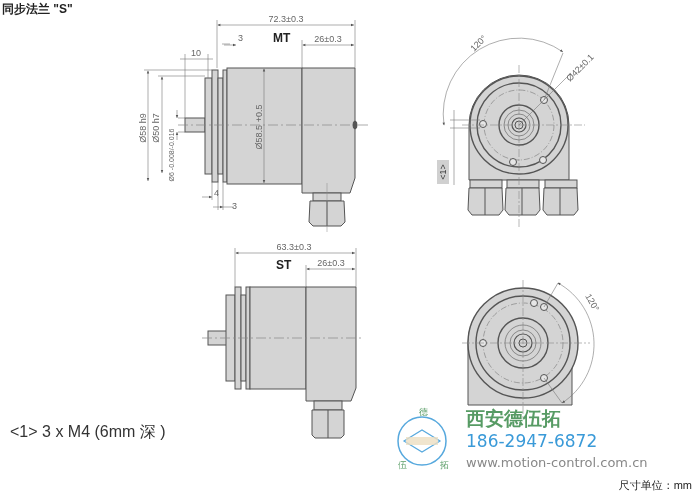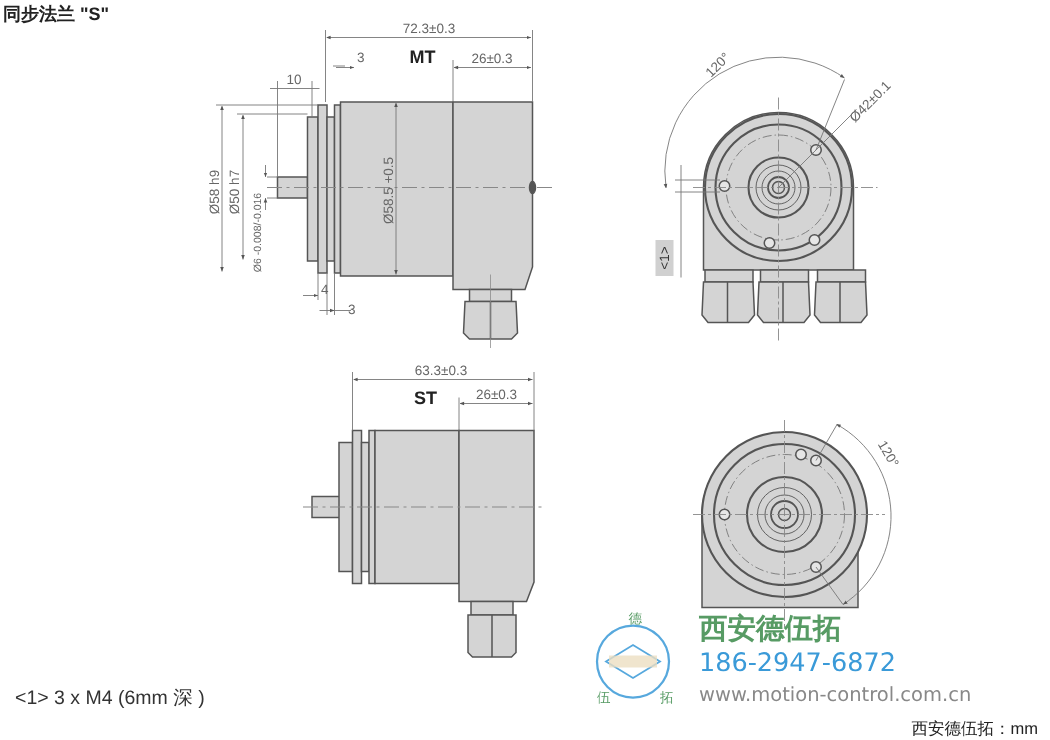--- a/index.html
+++ b/index.html
@@ -1,18 +1,18 @@
 <!DOCTYPE html>
 <html><head>
 <meta charset="utf-8">
 <style>
   html, body { margin: 0; padding: 0; background: #ffffff; }
   body { width: 700px; height: 493px; position: relative; overflow: hidden; font-family: "Liberation Sans", sans-serif; }
   .title { position: absolute; left: 2px; top: 1px; font-size: 12px; font-weight: bold; color: #222; }
-  .footnote { position: absolute; left: 10px; top: 456px; font-size: 13px; color: #333; text-align: right; }
+  .footnote { position: absolute; left: 10px; top: 422px; font-size: 16px; color: #333; text-align: right; }
   .unit { position: absolute; right: 8px; top: 478px; font-size: 11px; color: #222; }
   svg { position: absolute; left: 0; top: 0; }
   .dim { font-family: "Liberation Sans", sans-serif; font-size: 9px; fill: #666; }
   .lbl { font-family: "Liberation Sans", sans-serif; font-size: 12px; font-weight: bold; fill: #222; }
   .wm-cn { font-family: "DejaVu Serif", serif; font-size: 19px; font-weight: bold; fill: #3a8a4a; opacity: .85; }
   .wm-tel { font-family: "DejaVu Sans", sans-serif; font-size: 17px; fill: #3a9ad8; }
   .wm-url { font-family: "DejaVu Sans", sans-serif; font-size: 13px; fill: #888; }
 </style>
 </head>
 <body>
@@ -195,13 +195,13 @@
     <text x="419" y="415" style="font-size:9px;fill:#3a8a4a">德</text>
     <text x="398" y="468" style="font-size:9px;fill:#3a8a4a">伍</text>
     <text x="440" y="468" style="font-size:9px;fill:#3a8a4a">拓</text>
   </g>
   <text class="wm-cn" x="466" y="425">西安德伍拓</text>
   <text class="wm-tel" x="466" y="447">186-2947-6872</text>
   <text class="wm-url" x="466" y="467">www.motion-control.com.cn</text>
 </svg>
 
 <div class="footnote">&lt;1&gt; 3 x M4 (6mm 深 )</div>
-<div class="unit">西安德伍拓：mm</div>
+<div class="unit">尺寸单位：mm</div>
 
 </body></html>

